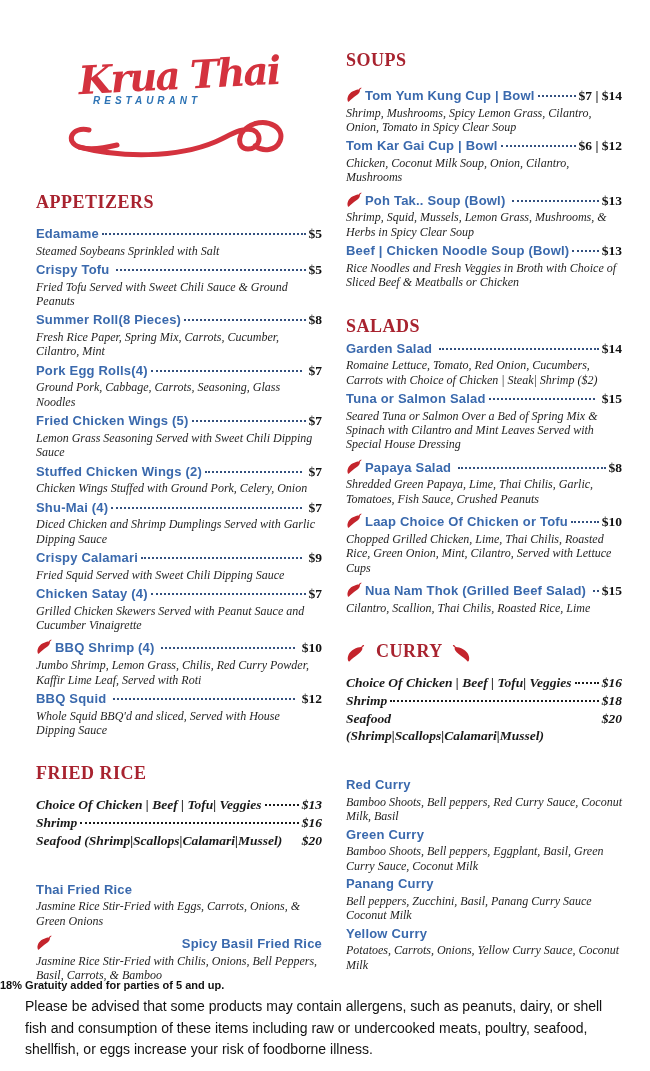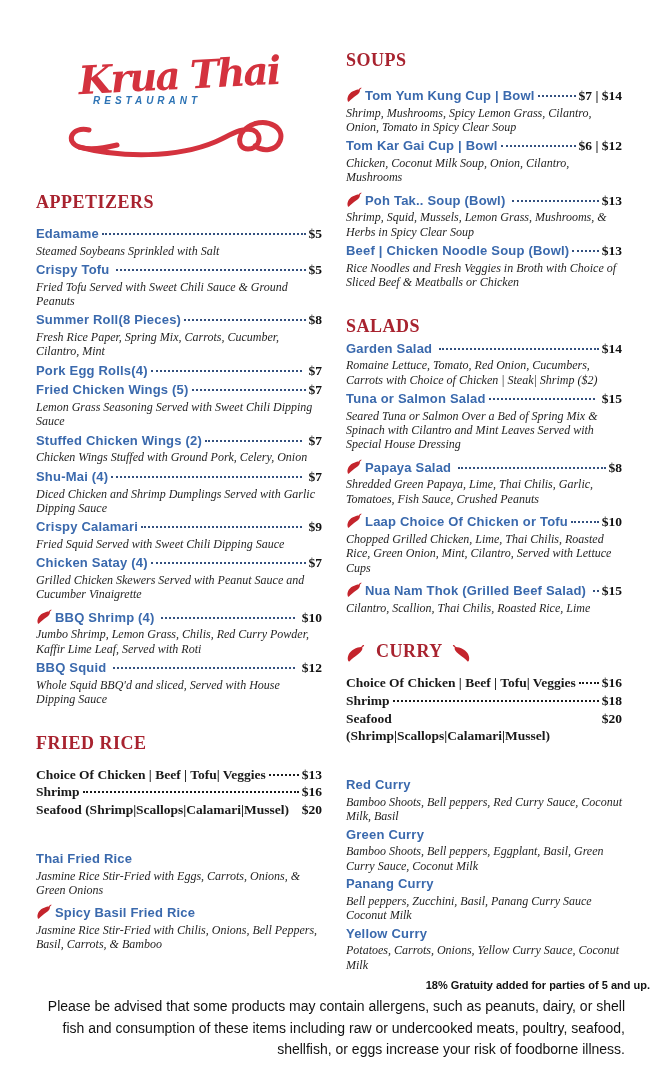--- a/index.html
+++ b/index.html
@@ -26,47 +26,47 @@
   
   .menu-section{margin-bottom:26px;}
   .sec-title{
     font-family:"Liberation Serif","DejaVu Serif",serif;font-weight:bold;
     font-size:18px;color:#a8232f;letter-spacing:0.5px;margin-bottom:12px;
     display:flex;align-items:center;gap:8px;
   }
   .menu-section.tight .sec-title{margin-bottom:3px;}
   .item{margin-bottom:2px;}
   .item.gap{margin-top:32px;}
-  .row{display:flex;align-items:baseline;line-height:1.28;}
+  .row{display:flex;align-items:baseline;line-height:1.28;justify-content:space-between;}
   .iname{
     font-weight:bold;font-size:13px;color:#3a69ad;letter-spacing:0.2px;white-space:pre;
   }
   .item.serif .iname{
     font-family:"Liberation Serif","DejaVu Serif",serif;color:#1a1a1a;font-size:13.5px;letter-spacing:0;white-space:normal;
   }
   .item.serif{margin-bottom:0;}
-  .item.serif .row{line-height:1.32;}
+  .item.serif .row{line-height:1.32;font-style:italic;}
   .leader{flex:1 1 auto;border-bottom:2px dotted #33507f;margin:0 3px;transform:translateY(-3px);min-width:4px;}
   .item.serif .leader{border-bottom-color:#1a1a1a;}
   .leader.nodots{border-bottom:none;}
   .price{
     font-family:"Liberation Serif","DejaVu Serif",serif;font-weight:bold;
     font-size:13.5px;color:#111;white-space:pre;
   }
   .desc{
     font-family:"Liberation Serif","DejaVu Serif",serif;font-style:italic;
     font-size:12px;color:#1f1f1f;line-height:1.2;margin:1px 0 3px 0;
   }
   .chili{display:inline-block;width:17px;height:17px;flex:0 0 auto;transform:translateY(3px);margin-right:2px;}
   .chili svg{width:17px;height:17px;display:block;}
   .sec-title .chili{width:20px;height:20px;transform:translateY(1px);}
   .sec-title .chili svg{width:20px;height:20px;}
   .sec-title .chili.flip svg{transform:scaleX(-1);}
   
-  .footer{position:absolute;left:0;right:0;bottom:10px;text-align:right;color:#111;}
+  .footer{position:absolute;left:0;right:0;bottom:10px;text-align:left;color:#111;}
   .footer-line1{font-weight:bold;font-size:11px;margin-bottom:5px;}
   .footer-line2{font-size:14px;line-height:1.55;max-width:600px;margin:0 auto;}
 </style>
 </head>
 <body>
 
 <div class="page">
 
   <div class="columns">
 
@@ -106,20 +106,21 @@
               <span class="price">$8</span>
             </div>
             <div class="desc">Fresh Rice Paper, Spring Mix, Carrots, Cucumber, Cilantro, Mint</div>
           </div>
           <div class="item">
             <div class="row">
               <span class="iname">Pork Egg Rolls(4)</span>
               <span class="leader"></span>
               <span class="price"> $7</span>
             </div>
+            <div class="desc">Ground Pork, Cabbage, Carrots, Seasoning, Glass Noodles</div>
           </div>
           <div class="item">
             <div class="row">
               <span class="iname">Fried Chicken Wings (5)</span>
               <span class="leader"></span>
               <span class="price">$7</span>
             </div>
             <div class="desc">Lemon Grass Seasoning Served with Sweet Chili Dipping Sauce</div>
           </div>
           <div class="item">

